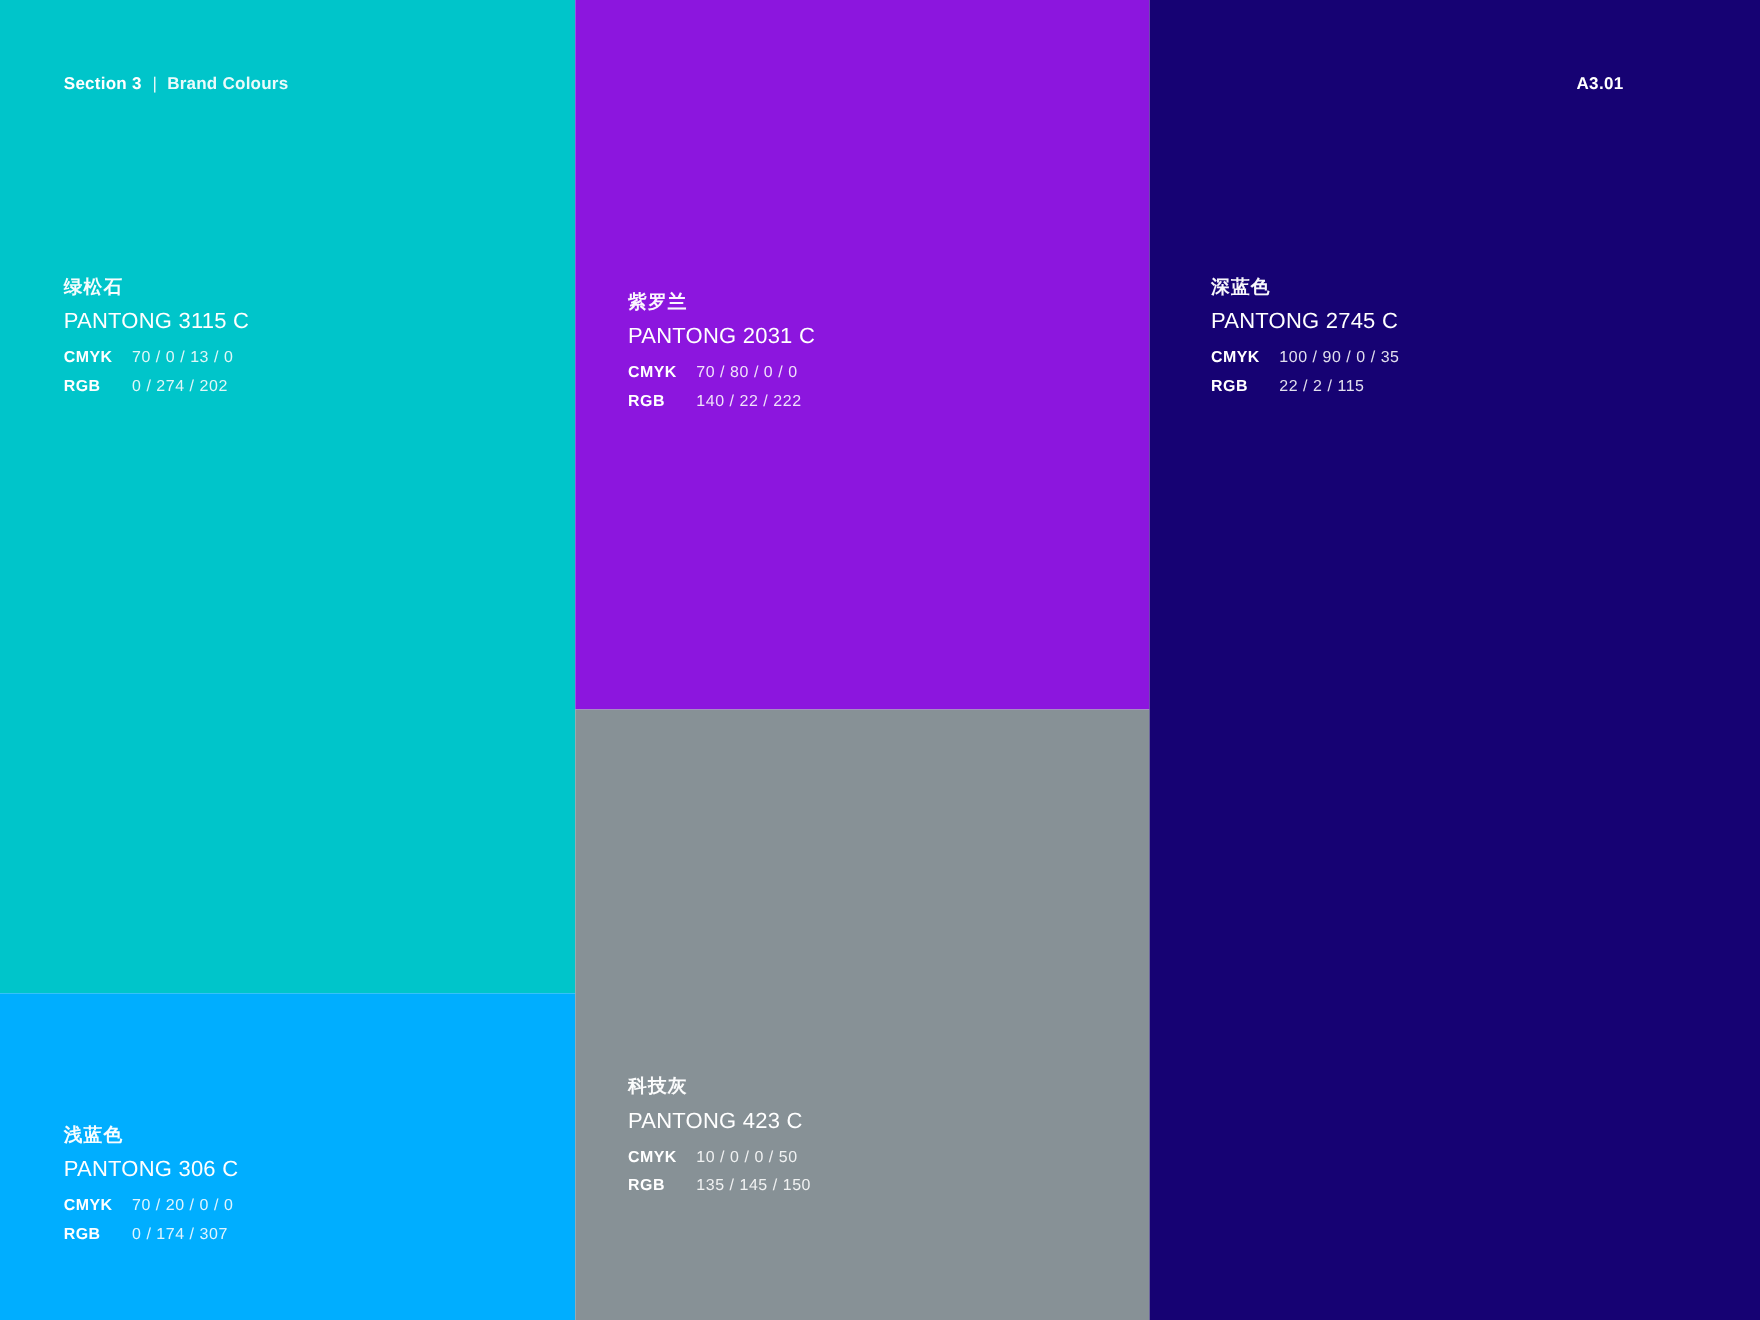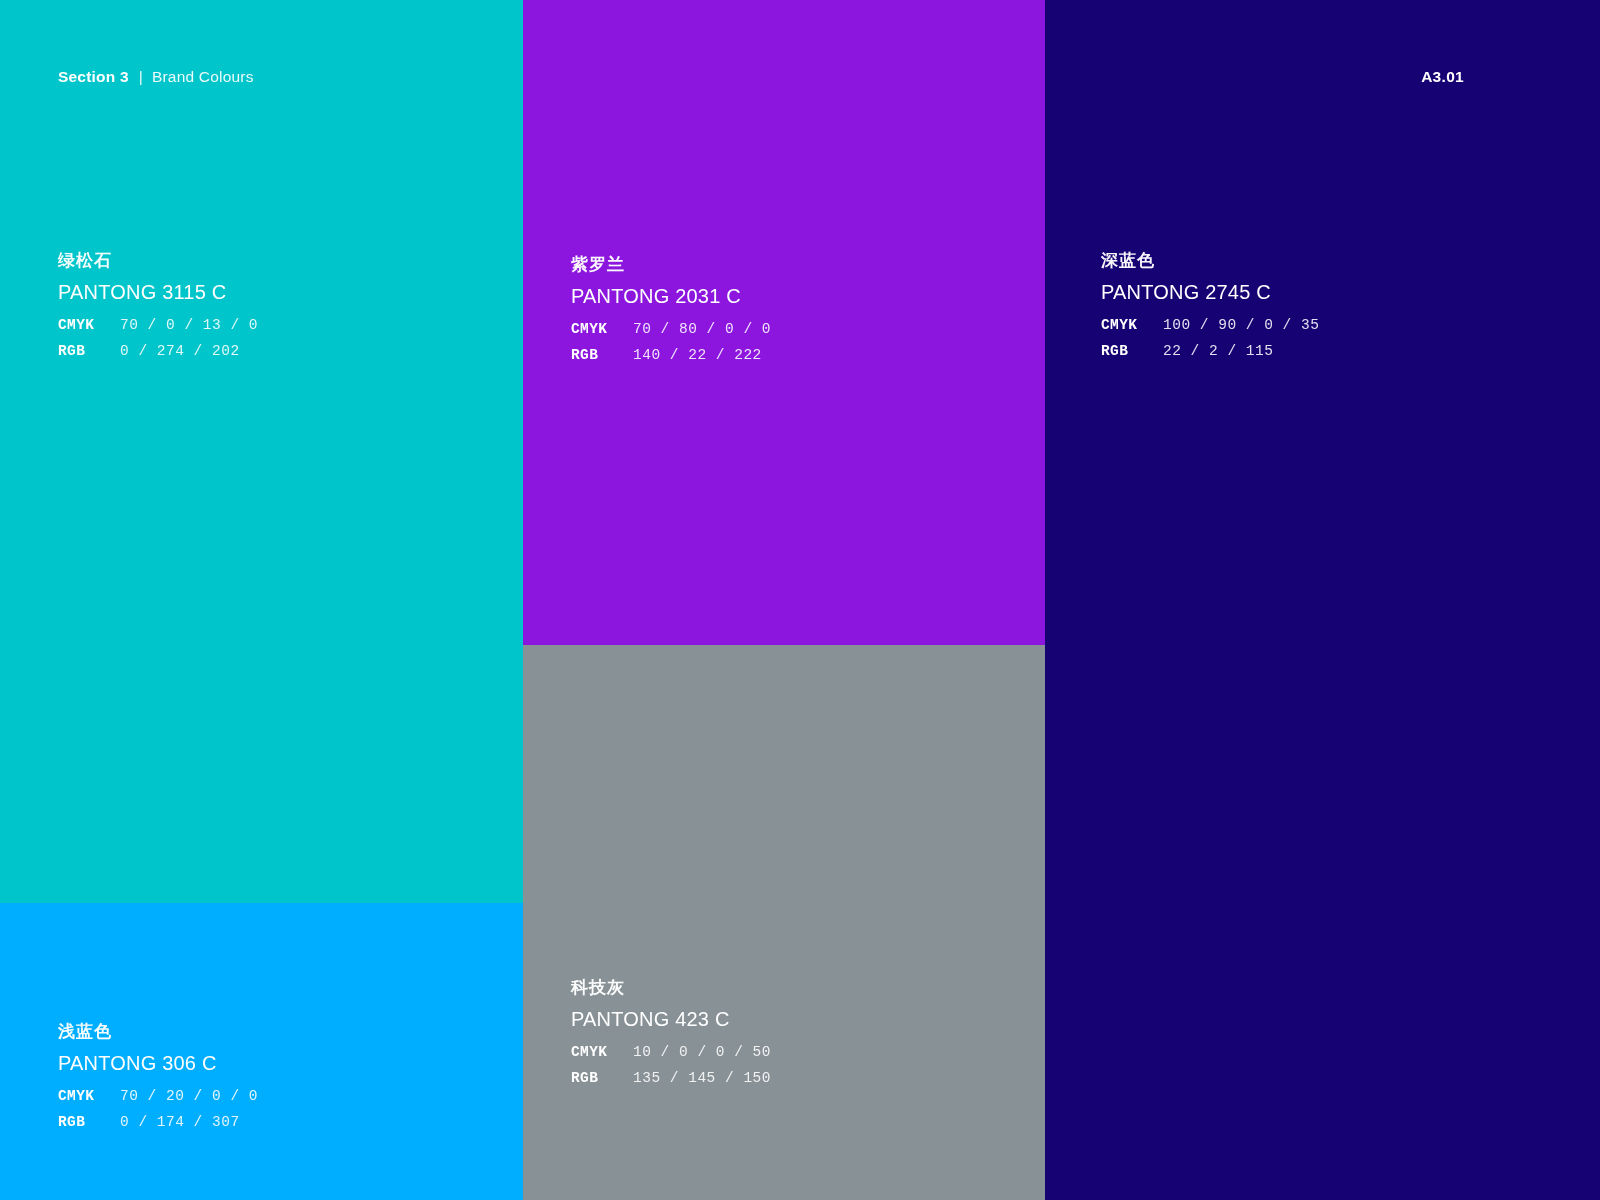--- a/index.html
+++ b/index.html
@@ -23,56 +23,56 @@
     position:absolute; left:58px; top:68px;
     font-size:15.5px; letter-spacing:0.2px;
     color:#ffffff; white-space:nowrap;
     display:flex; align-items:center;
   }
   .header-left .sec { font-weight:700; }
   .header-left .bar {
     display:inline-block; margin:0 9px 0 10px;
     font-weight:400; color:rgba(255,255,255,0.9);
   }
-  .header-left .ttl { font-weight:400; color:rgba(255,255,255,0.92); }
+  .header-left .ttl { font-weight:700; color:rgba(255,255,255,0.92); }
 
   .page-no {
-    position:absolute; right:136px; top:68px;
+    position:absolute; right:124px; top:68px;
     font-size:15.5px; font-weight:600; letter-spacing:0.3px;
     color:#ffffff; white-space:nowrap;
   }
 
   
   .swatch-info { position:absolute; color:#fff; white-space:nowrap; }
   .sw-name {
     font-size:17px; font-weight:700; line-height:1;
     letter-spacing:1px; color:rgba(255,255,255,0.97);
     margin-bottom:13px;
   }
   .sw-code {
     font-size:20px; font-weight:400; line-height:1;
     letter-spacing:0.2px; color:#ffffff;
     margin-bottom:16px;
   }
   .sw-row {
     display:flex; align-items:flex-start;
-    font-size:14.5px; line-height:1; margin-top:11px;font-family:Liberation Mono, monospace;
+    font-size:14.5px; line-height:1; margin-top:11px;
   }
   .sw-label {
     font-weight:700; letter-spacing:0.4px;
     color:#ffffff; width:62px; flex:0 0 62px;
   }
   .sw-val {
     font-weight:400; letter-spacing:0.5px;
     color:rgba(255,255,255,0.88);
   }
 
   
   .info-turquoise { left:58px;   top:252px; }
-  .info-violet    { left:571px;  top:256px; }
+  .info-violet    { left:571px;  top:266px; }
   .info-darkblue  { left:1085px; top:252px;margin-left:16px; }
   .info-lightblue { left:58px;   top:979px;margin-top:44px; }
   .info-grey      { left:571px;  top:979px; }
 </style>
 </head>
 <body>
 
 <div class="page">
 
   <div class="panel panel-turquoise" style="background-color: rgb(0, 197, 202);"></div>

